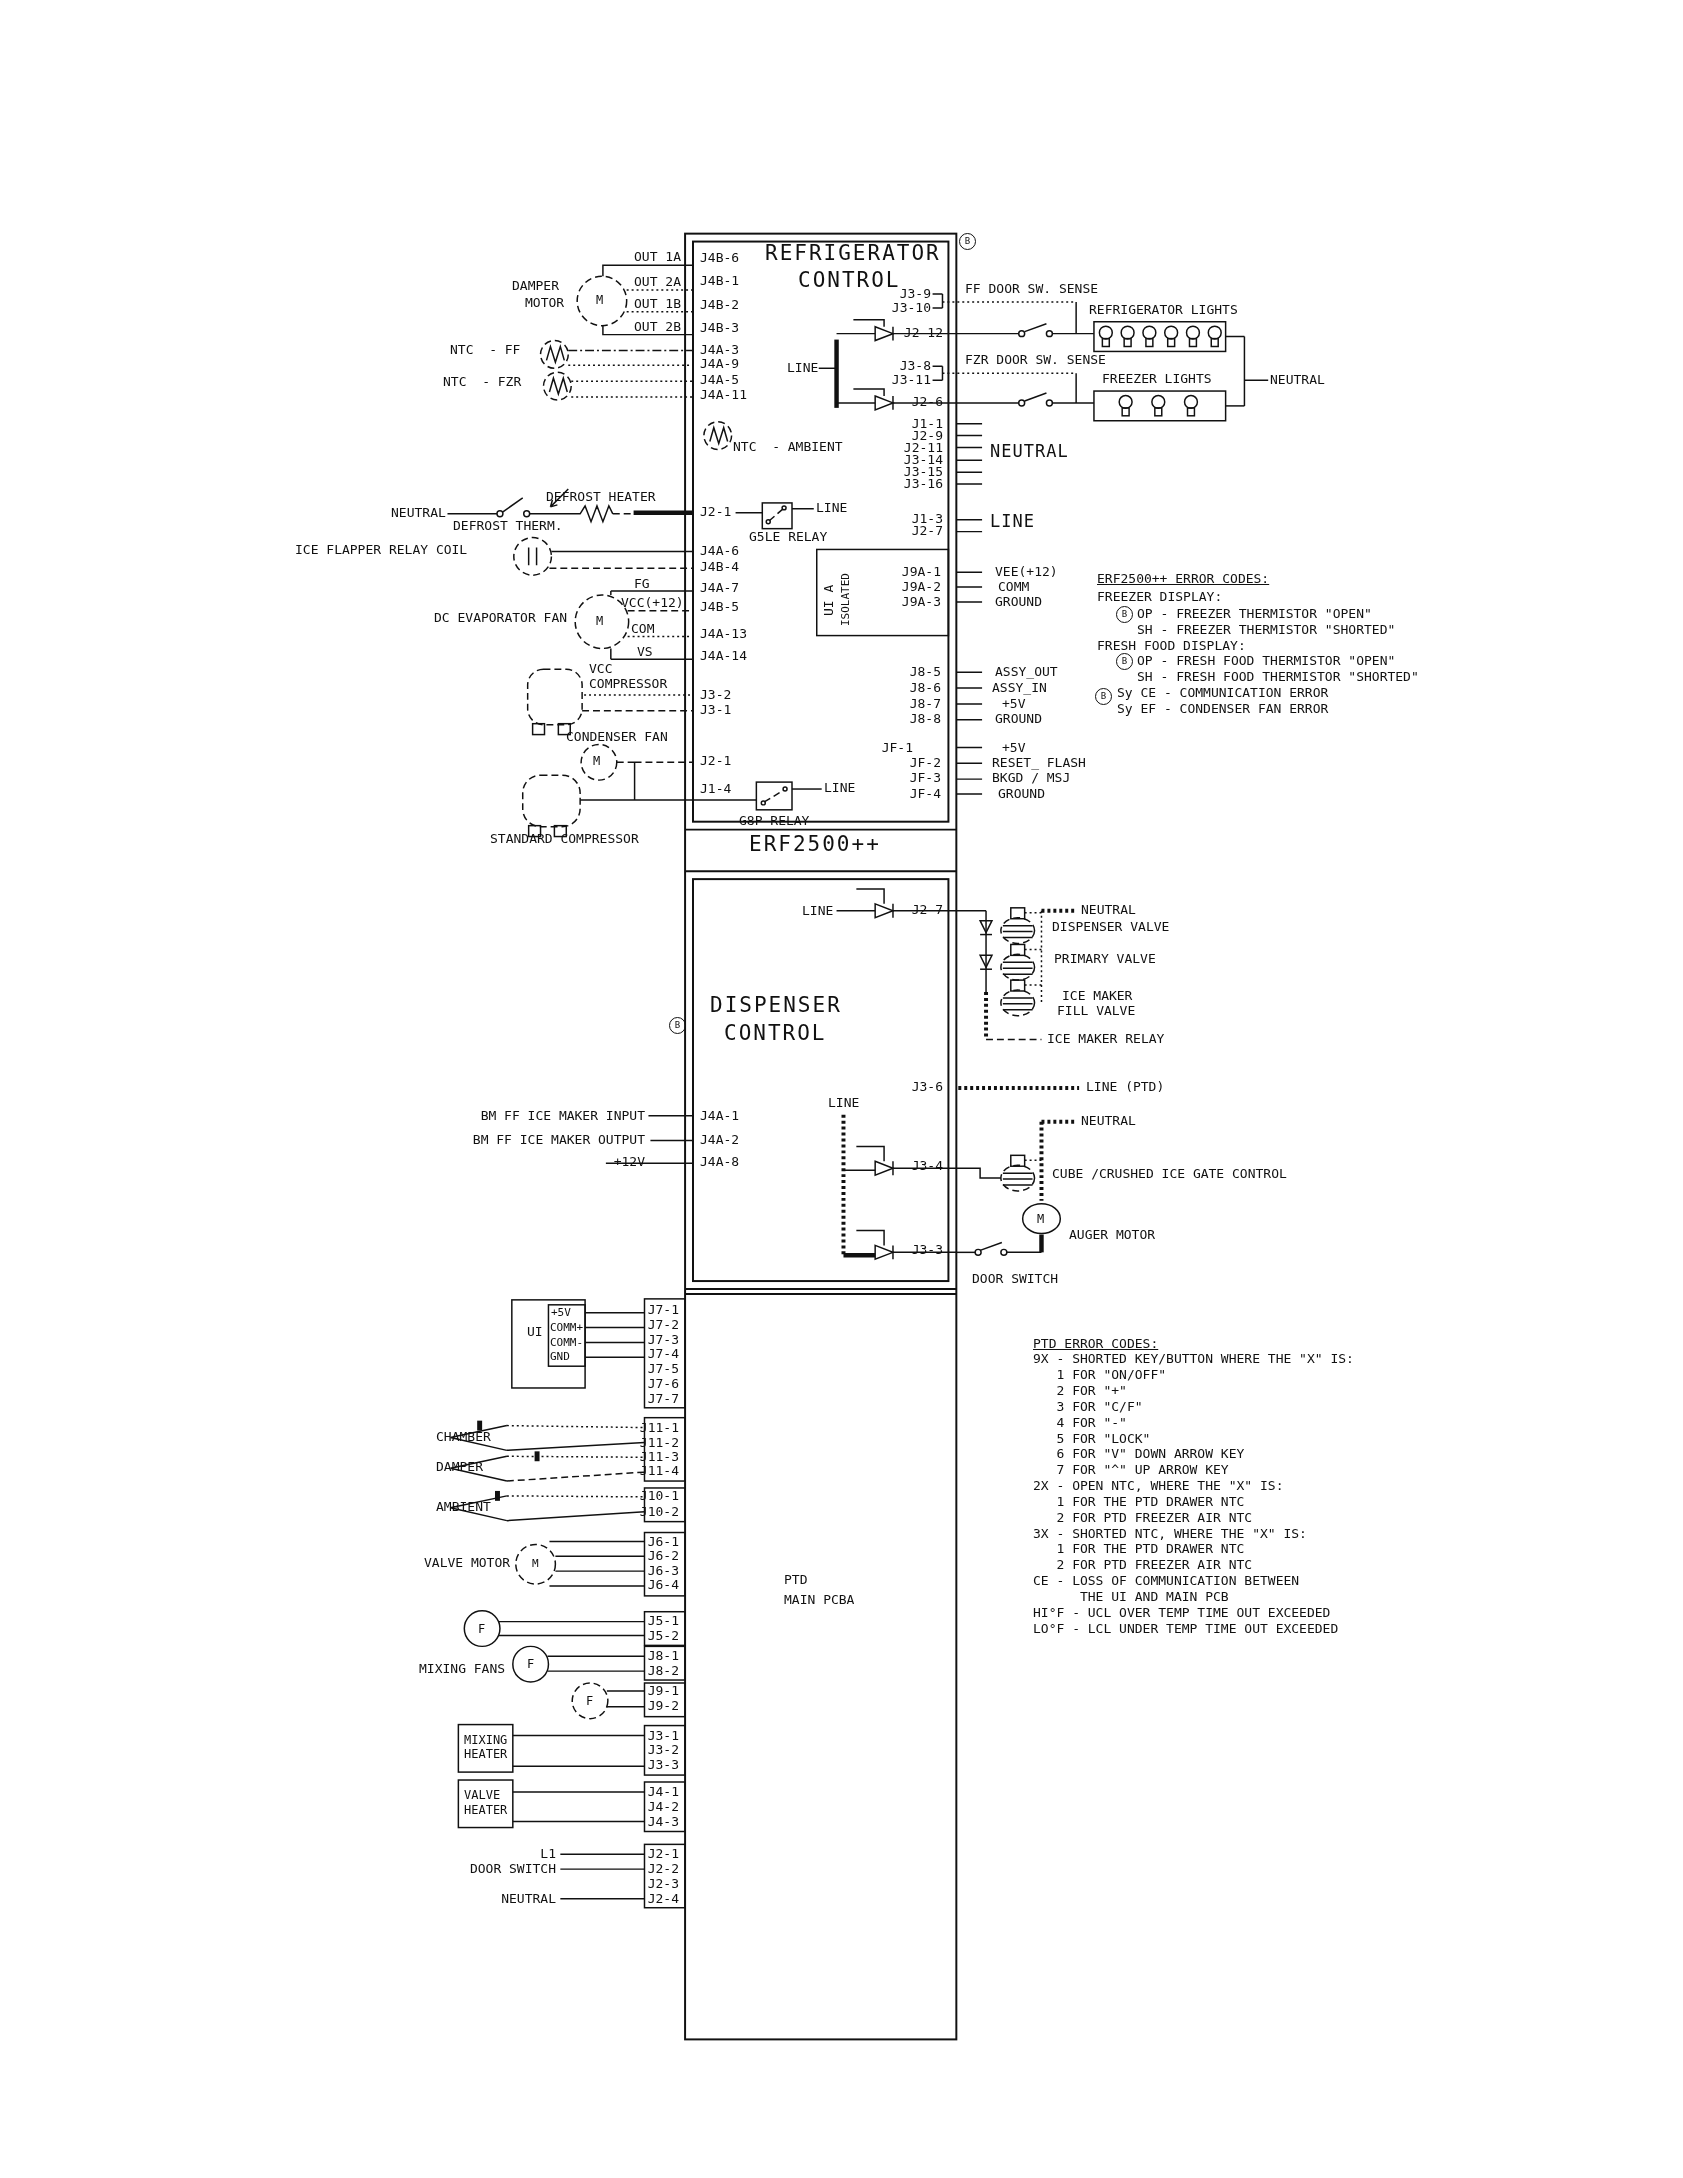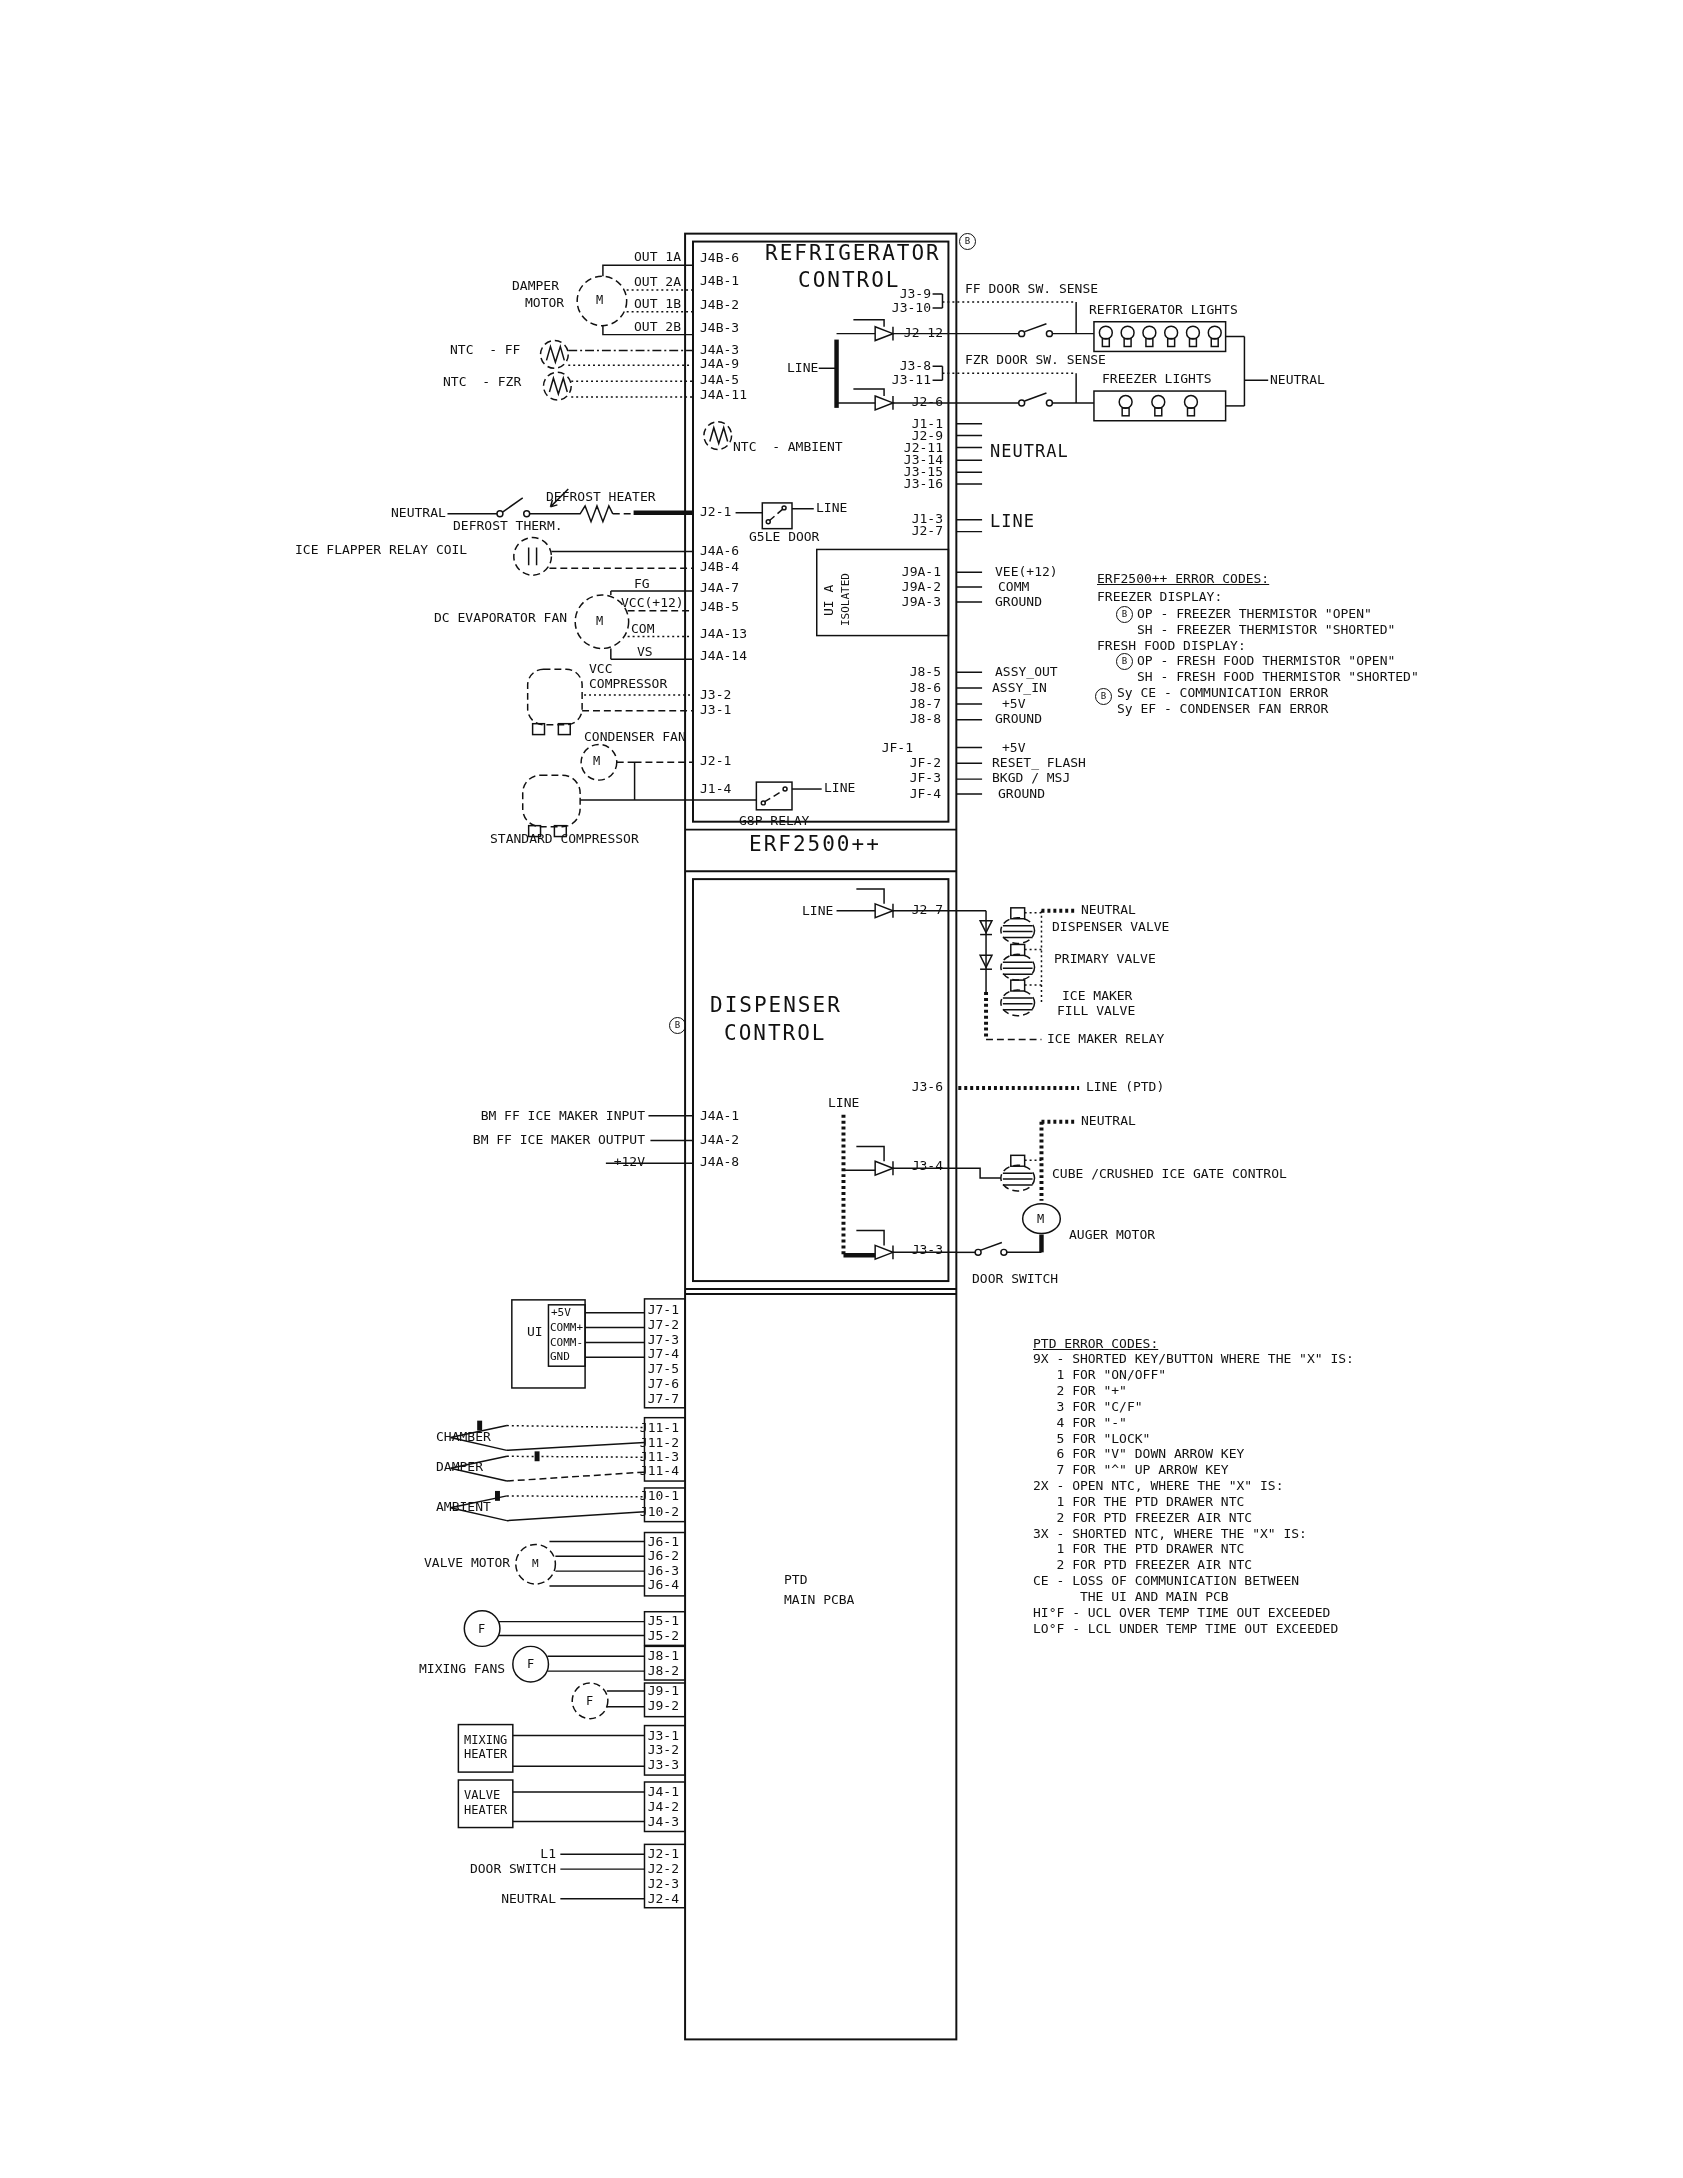--- a/index.html
+++ b/index.html
@@ -389,21 +389,21 @@
 <div class="t b" style="left:990px;top:444px">NEUTRAL</div>
 <div class="t rt" style="left:943px;top:512px">J1-3</div>
 <div class="t rt" style="left:943px;top:524px">J2-7</div>
 <div class="t b" style="left:990px;top:514px">LINE</div>
 
 <div class="t" style="left:391px;top:506px">NEUTRAL</div>
 <div class="t" style="left:546px;top:490px">DEFROST HEATER</div>
 <div class="t" style="left:453px;top:519px">DEFROST THERM.</div>
 <div class="t" style="left:700px;top:505px">J2-1</div>
 <div class="t" style="left:816px;top:501px">LINE</div>
-<div class="t" style="left:749px;top:530px">G5LE DOOR</div>
+<div class="t" style="left:749px;top:530px">G5LE RELAY</div>
 
 <div class="t" style="left:295px;top:543px">ICE FLAPPER RELAY COIL</div>
 <div class="t" style="left:700px;top:544px">J4A-6</div>
 <div class="t" style="left:700px;top:560px">J4B-4</div>
 
 <div class="t" style="left:434px;top:611px">DC EVAPORATOR FAN</div>
 <div class="t m" style="left:596px;top:614px">M</div>
 <div class="t" style="left:634px;top:577px">FG</div>
 <div class="t" style="left:621px;top:596px">VCC(+12)</div>
 <div class="t" style="left:631px;top:622px">COM</div>
@@ -411,21 +411,21 @@
 <div class="t" style="left:700px;top:581px">J4A-7</div>
 <div class="t" style="left:700px;top:600px">J4B-5</div>
 <div class="t" style="left:700px;top:627px">J4A-13</div>
 <div class="t" style="left:700px;top:649px">J4A-14</div>
 
 <div class="t" style="left:589px;top:662px">VCC</div>
 <div class="t" style="left:589px;top:677px">COMPRESSOR</div>
 <div class="t" style="left:700px;top:688px">J3-2</div>
 <div class="t" style="left:700px;top:703px">J3-1</div>
 
-<div class="t" style="left:584px;top:730px">CONDENSER FAN</div>
+<div class="t" style="left:566px;top:730px">CONDENSER FAN</div>
 <div class="t m" style="left:593px;top:754px">M</div>
 <div class="t" style="left:700px;top:754px">J2-1</div>
 
 <div class="t" style="left:490px;top:832px">STANDARD COMPRESSOR</div>
 <div class="t" style="left:700px;top:782px">J1-4</div>
 <div class="t" style="left:824px;top:781px">LINE</div>
 <div class="t" style="left:739px;top:814px">G8P RELAY</div>
 
 <div class="t v" style="left:822px;top:616px">UI A</div>
 <div class="t v s" style="left:840px;top:626px">ISOLATED</div>

